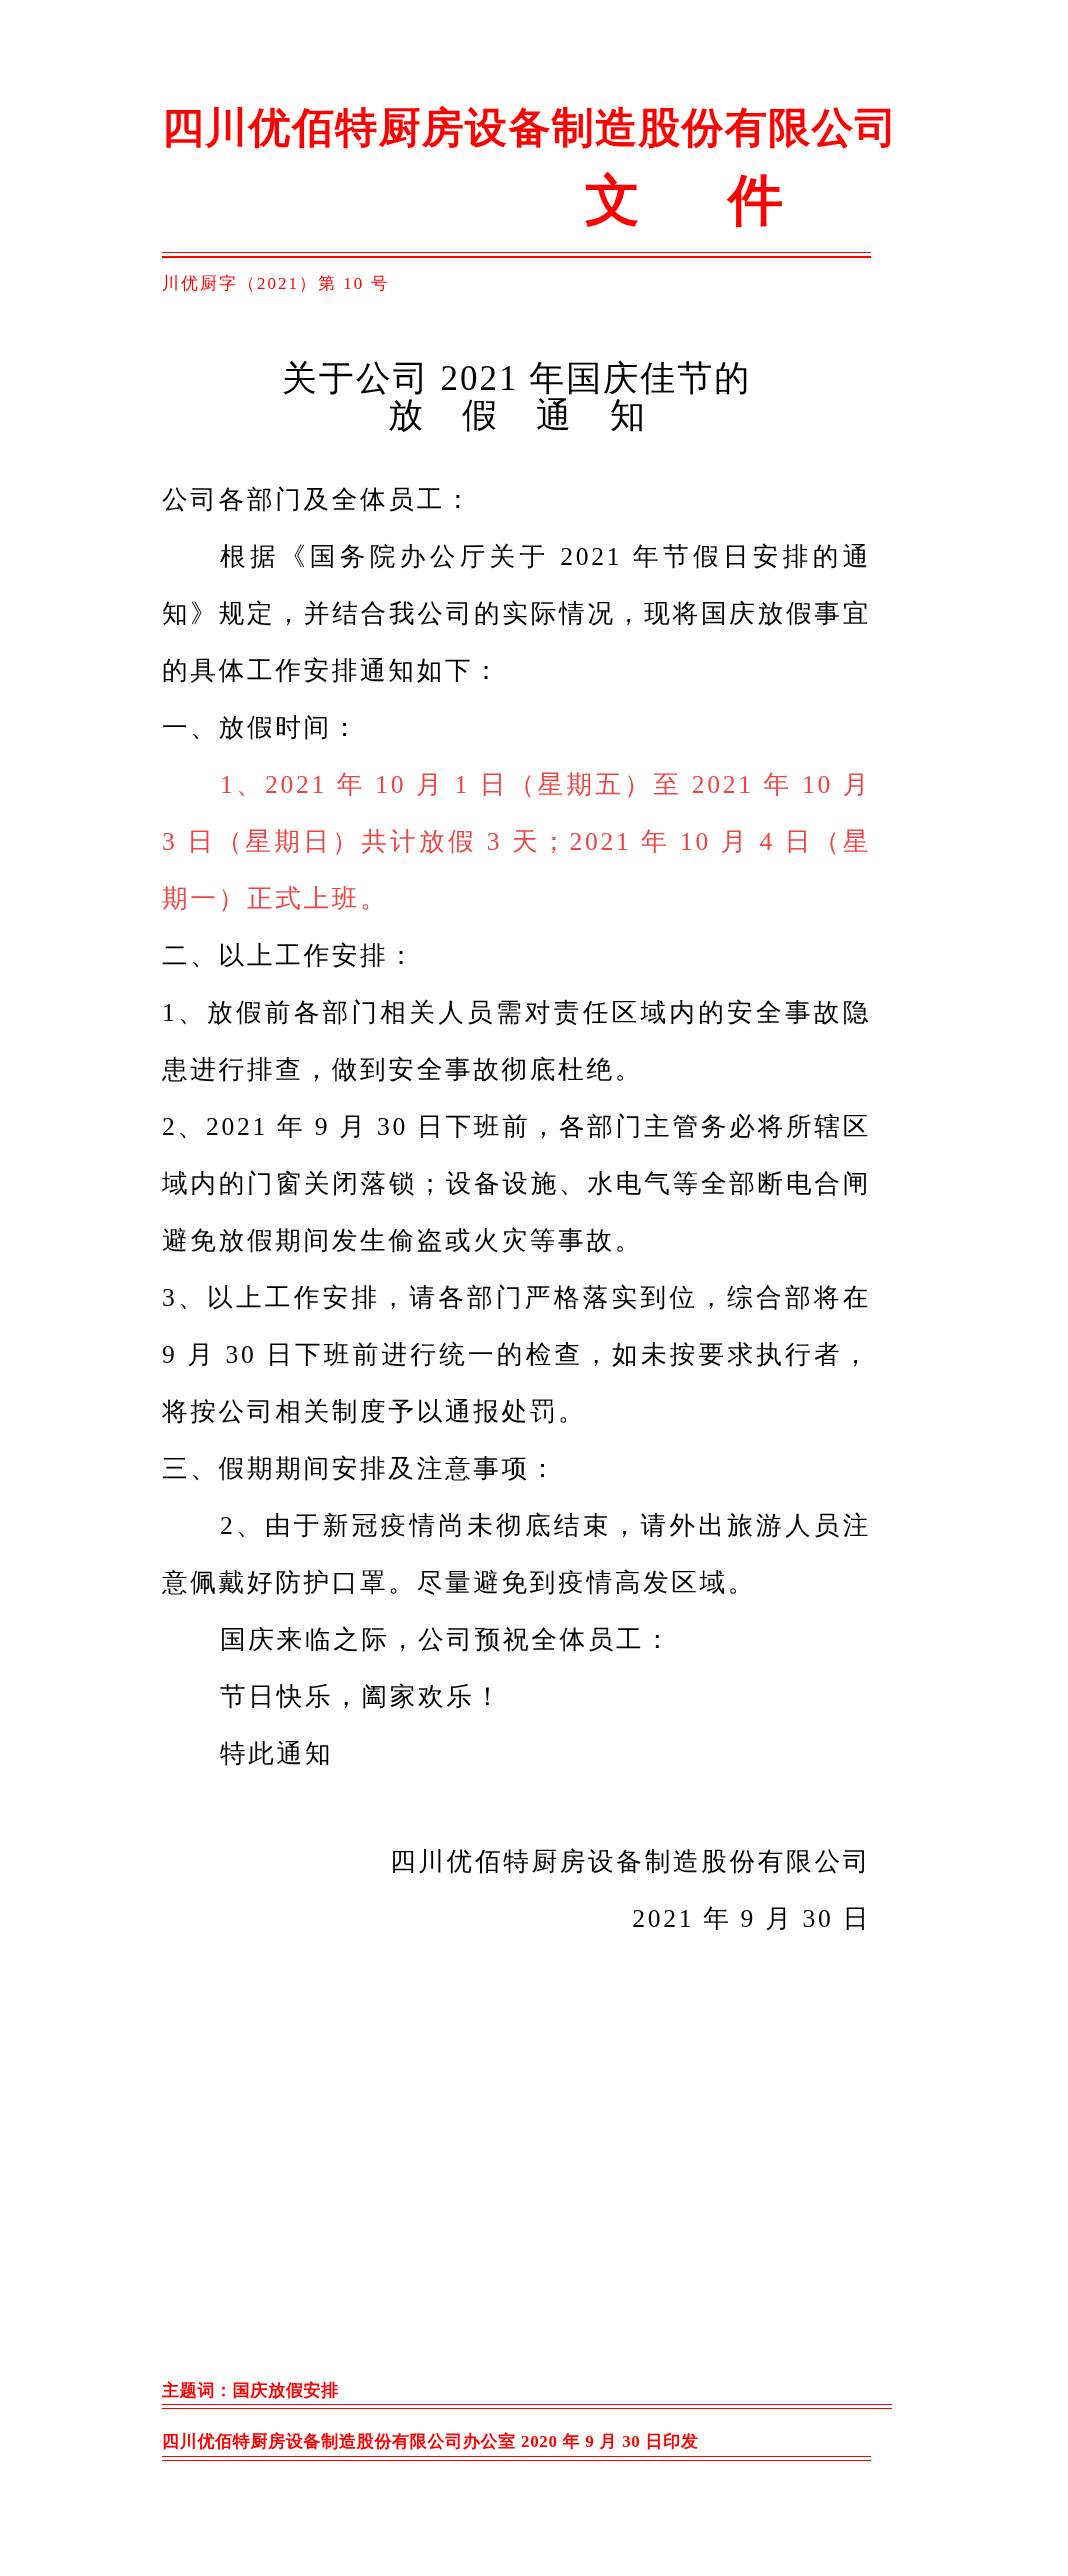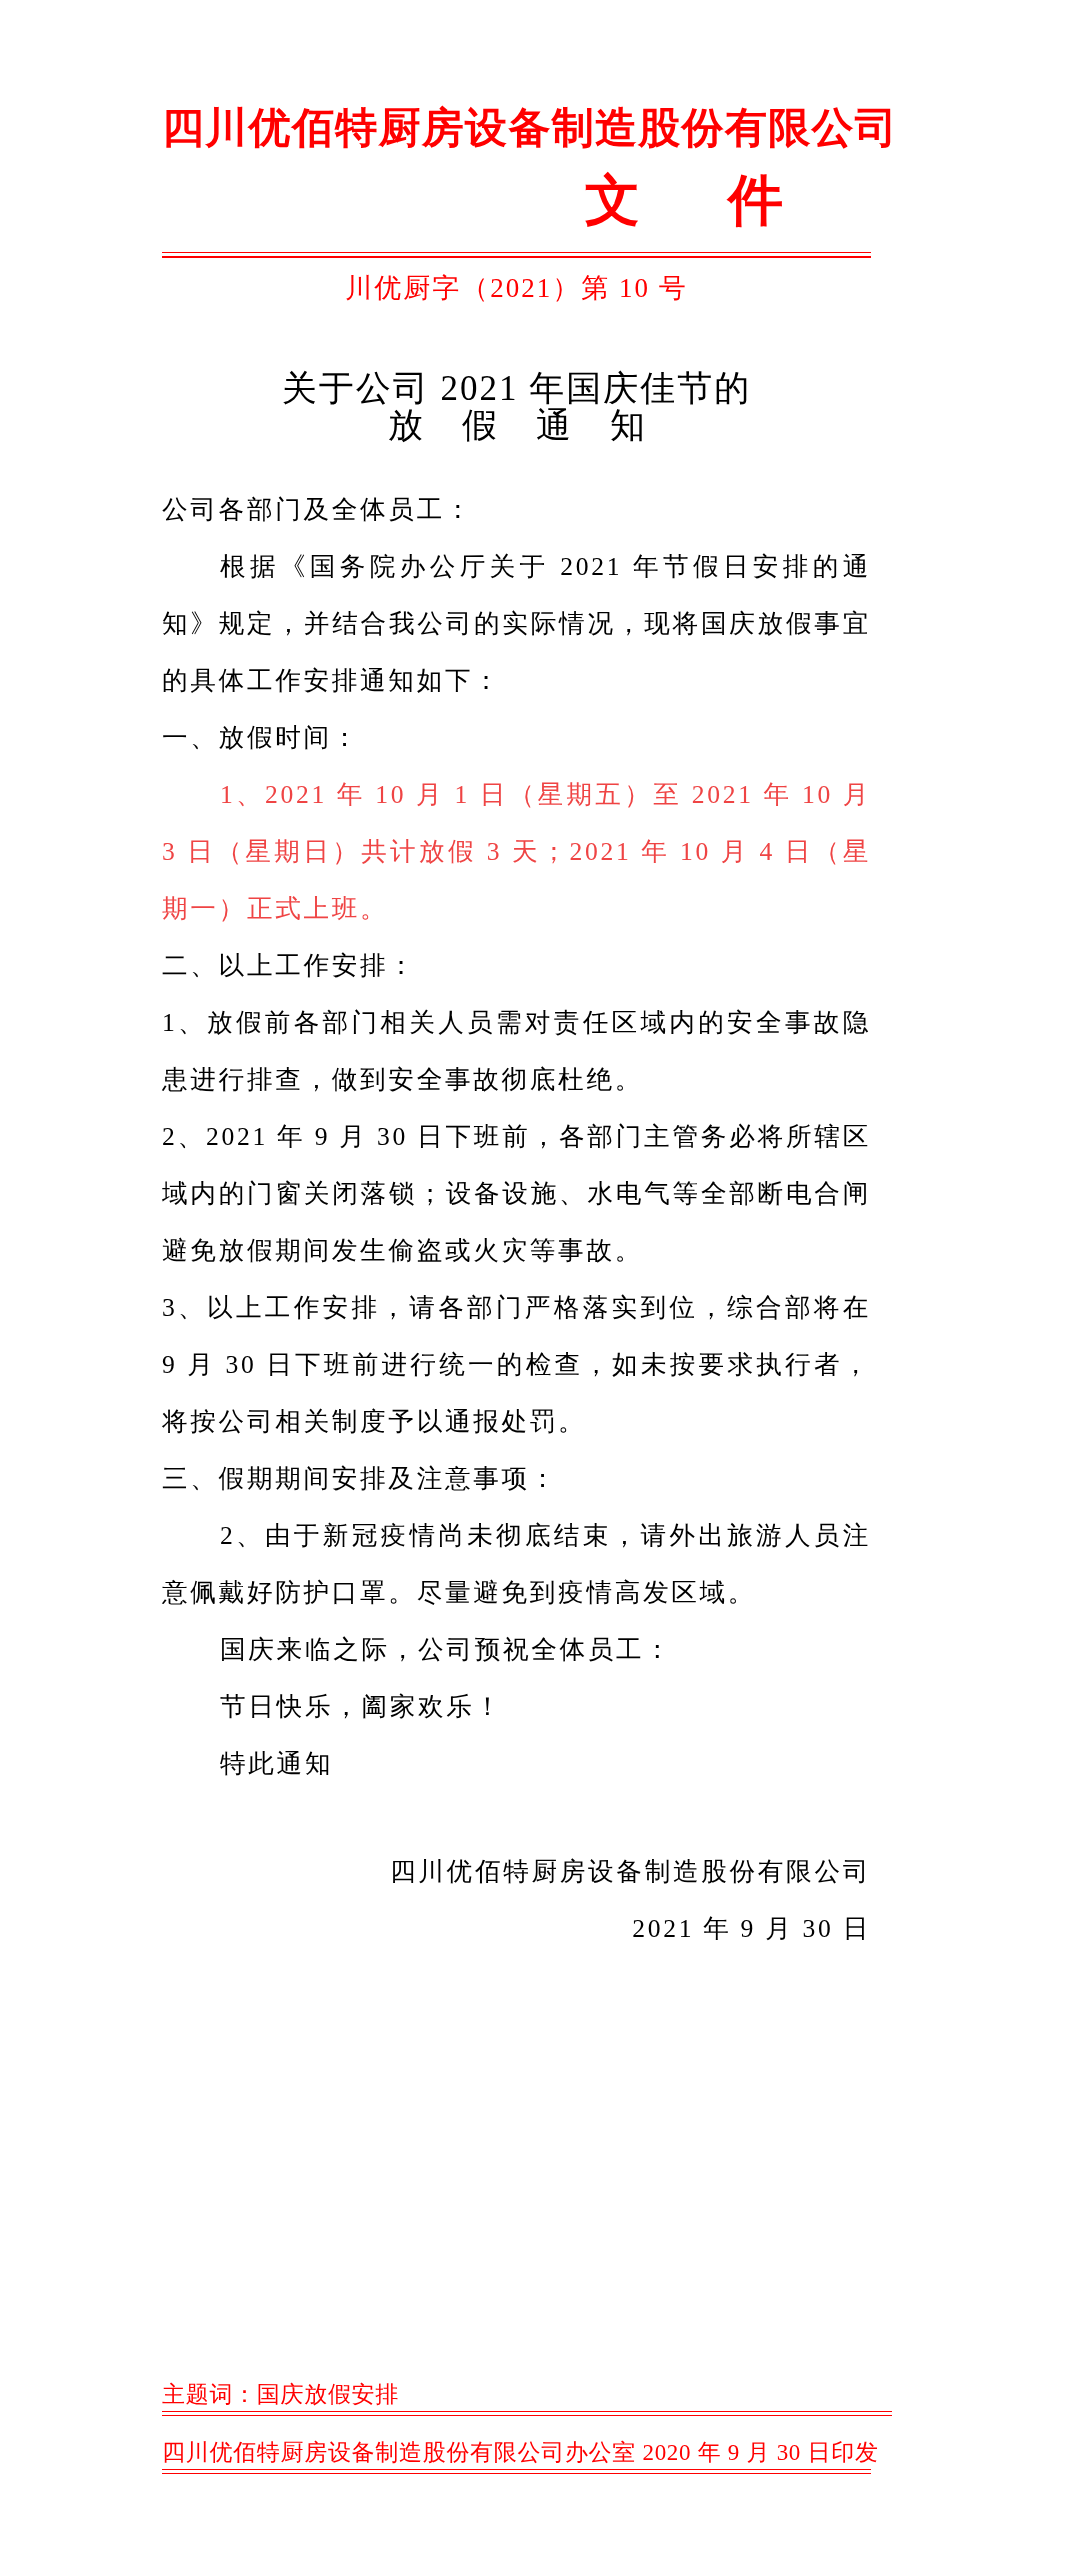--- a/index.html
+++ b/index.html
@@ -28,22 +28,22 @@
     white-space:nowrap;
   }
   .hr-dbl{
     margin-top:24px;
     height:2.7px;
     border-top:1.3px solid #ff0000;
     border-bottom:2px solid #ff0000;
   }
   .docnum{
     margin-top:17.5px;
-    font-size:27px;line-height:1.0;
-    color:#ff0000;text-align:center;letter-spacing:2px;
+    font-size:17px;line-height:1.0;
+    color:#ff0000;text-align:left;letter-spacing:2px;
     white-space:nowrap;
   }
   
   .title1{
     margin-top:69px;
     font-size:35px;line-height:1.05;
     text-align:center;letter-spacing:2px;white-space:nowrap;
   }
   .title2{
     font-size:35px;line-height:1.05;
@@ -64,21 +64,21 @@
   .gap-attest{margin-top:44px;}
   
   .sig{
     margin-top:51px;
     text-align:right;
     font-size:25.6px;line-height:57px;letter-spacing:2.7px;
   }
   
   .footer{
     position:absolute;left:162px;right:162px;top:2382px;
-    color:#ff0000;font-size:23px;letter-spacing:0.7px;
+    color:#ff0000;font-size:17px;letter-spacing:0.7px;font-weight:bold;
   }
   .f-text{line-height:1.1;padding-bottom:3.4px;white-space:nowrap;}
   .f-rule{
     height:3.4px;
     border-top:1.3px solid #ff0000;
     border-bottom:1.3px solid #ff0000;
   }
   .f-rule1{width:730px;}
   .f-rule2{width:100%;}
   .f-row2{margin-top:24px;}

